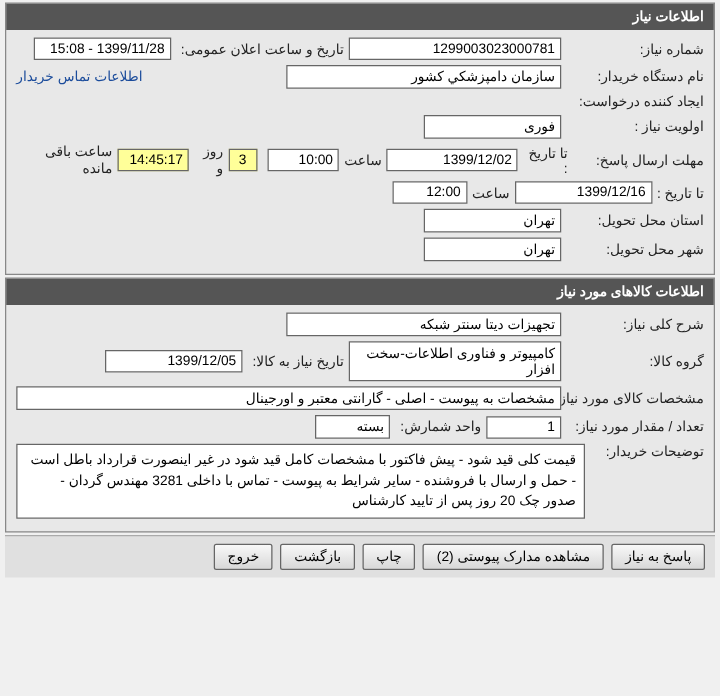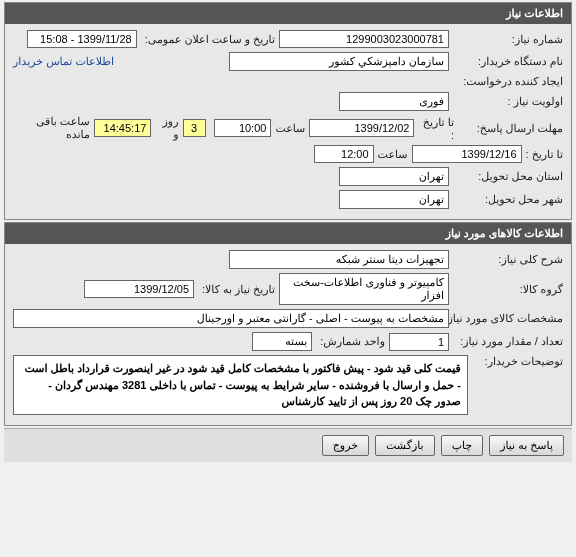--- a/index.html
+++ b/index.html
@@ -72,21 +72,20 @@
   }
   .spacer { flex: 1; }
   .desc-box {
     border: 1px solid #666;
     background: #fff;
     padding: 4px 6px;
     width: 100%;
     min-height: 50px;
     font-size: 11px;
     line-height: 1.5;
-    font-weight: bold;
   }
   .button-bar {
     display: flex;
     gap: 6px;
     justify-content: flex-start;
     padding: 6px 8px;
     background: #e0e0e0;
     border-top: 1px solid #aaa;
     margin: 2px 4px;
   }
@@ -198,16 +197,17 @@
     <div class="row" style="align-items:flex-start">
       <span class="label label-w1">توضیحات خریدار:</span>
       <div class="desc-box">قیمت کلی قید شود - پیش فاکتور با مشخصات کامل قید شود  در غیر اینصورت قرارداد باطل است - حمل و ارسال با فروشنده - سایر شرایط به پیوست - تماس با داخلی 3281 مهندس گردان - صدور چک 20 روز پس از تایید کارشناس</div>
     </div>
 
   </div>
 </div>
 
 <div class="button-bar">
   <button class="btn">پاسخ به نیاز</button>
+  <button class="btn">مشاهده مدارک پیوستی (2)</button>
   <button class="btn">چاپ</button>
   <button class="btn">بازگشت</button>
   <button class="btn">خروج</button>
 </div>
 
 </body></html>

